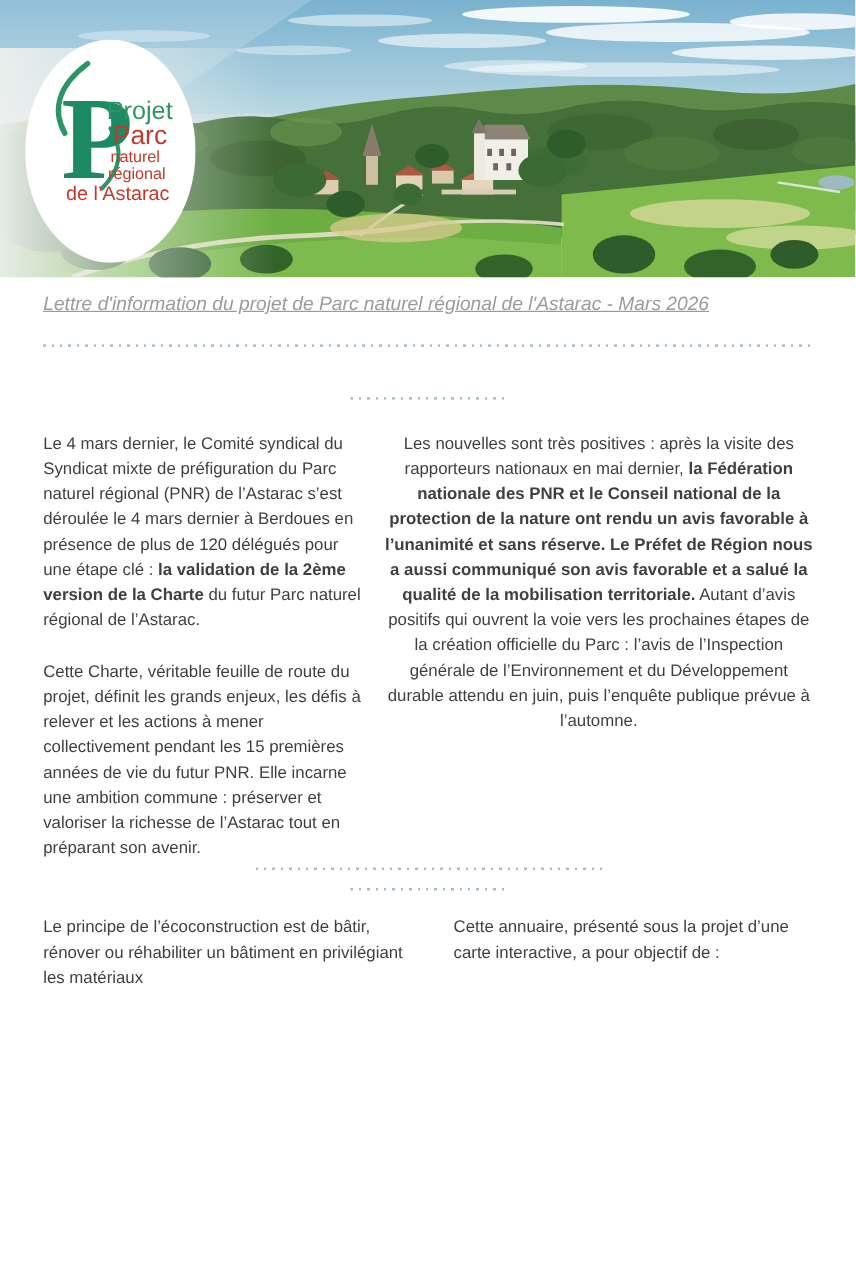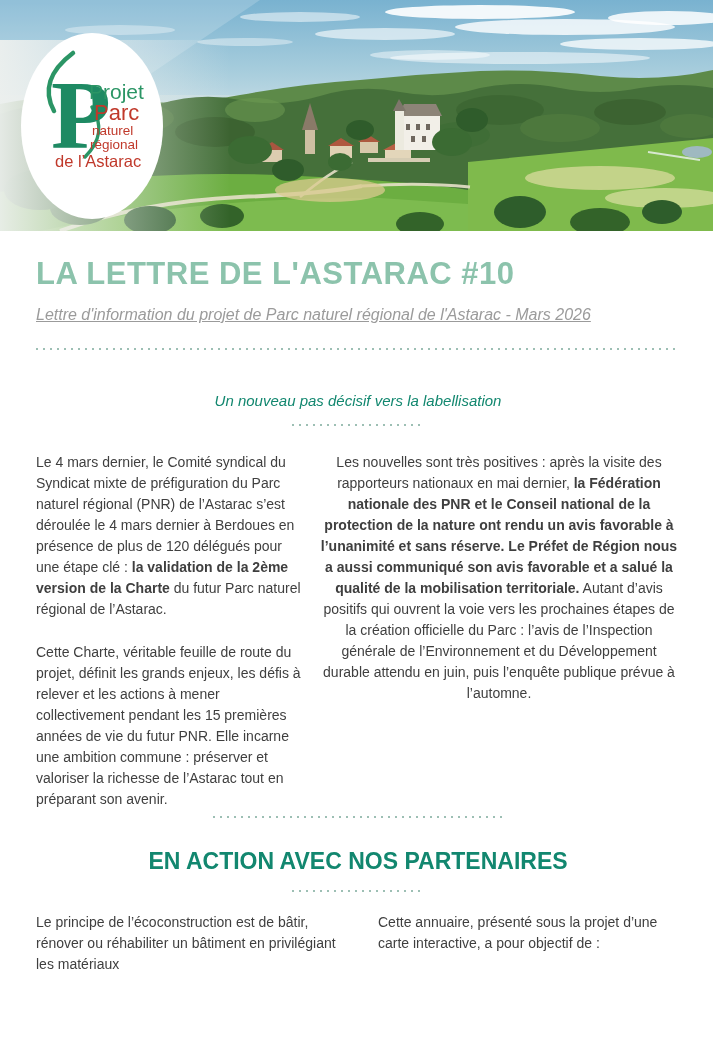--- a/index.html
+++ b/index.html
@@ -233,41 +233,38 @@
         <text x="73" y="87" font-family="'Liberation Sans', sans-serif" font-size="22" fill="#C0392B">Parc</text>
         <text x="71" y="102" font-family="'Liberation Sans', sans-serif" font-size="13.5" fill="#C0392B">naturel</text>
         <text x="69" y="116" font-family="'Liberation Sans', sans-serif" font-size="13.5" fill="#C0392B">régional</text>
         <text x="34" y="134" font-family="'Liberation Sans', sans-serif" font-size="16.5" fill="#C0392B">de l’Astarac</text>
       </svg>
     </div>
   </div>
 
   <div class="content">
 
-    <h1 class="masthead-title">LA LETTRE DE L'ASTARAC #10</h1>
     <p class="masthead-subtitle">Lettre d'information du projet de Parc naturel régional de l'Astarac - Mars 2026</p>
 
     <div class="dots dots-long"></div>
 
-    <p class="section-subtitle">Un nouveau pas décisif vers la labellisation</p>
     <div class="dots dots-short"></div>
 
     <div class="cols-avancement">
       <div class="col-left">
         <p class="rich"><span>Le 4 mars dernier, le Comité syndical du Syndicat mixte de préfiguration du Parc naturel régional (PNR) de l’Astarac s’est déroulée le 4 mars dernier à Berdoues en présence de plus de 120 délégués pour une étape clé : </span><span class="b">la validation de la 2ème version de la Charte</span><span> du futur Parc naturel régional de l’Astarac.</span></p>
         <p class="rich"><span>Cette Charte, véritable feuille de route du projet, définit les grands enjeux, les défis à relever et les actions à mener collectivement pendant les 15 premières années de vie du futur PNR. Elle incarne une ambition commune : préserver et valoriser la richesse de l’Astarac tout en préparant son avenir.</span></p>
       </div>
       <div class="col-right">
         <p class="rich"><span>Les nouvelles sont très positives : après la visite des rapporteurs nationaux en mai dernier, </span><span class="b">la Fédération nationale des PNR et le Conseil national de la protection de la nature ont rendu un avis favorable à l’unanimité et sans réserve. Le Préfet de Région nous a aussi communiqué son avis favorable et a salué la qualité de la mobilisation territoriale.</span><span> Autant d’avis positifs qui ouvrent la voie vers les prochaines étapes de la création officielle du Parc : l’avis de l’Inspection générale de l’Environnement et du Développement durable attendu en juin, puis l’enquête publique prévue à l’automne.</span></p>
       </div>
     </div>
 
     <div class="dots dots-mid"></div>
 
-    <h2 class="section-title partner-title">EN ACTION AVEC NOS PARTENAIRES</h2>
     <div class="dots dots-short"></div>
 
 
     <div class="cols-annuaire">
       <div class="col">
         <p class="rich"><span>Le principe de l’écoconstruction est de bâtir, rénover ou réhabiliter un bâtiment en privilégiant les matériaux</span></p>
       </div>
       <div class="col">
         <p class="rich"><span>Cette annuaire, présenté sous la projet d’une carte interactive, a pour objectif de :</span></p>
       </div>

